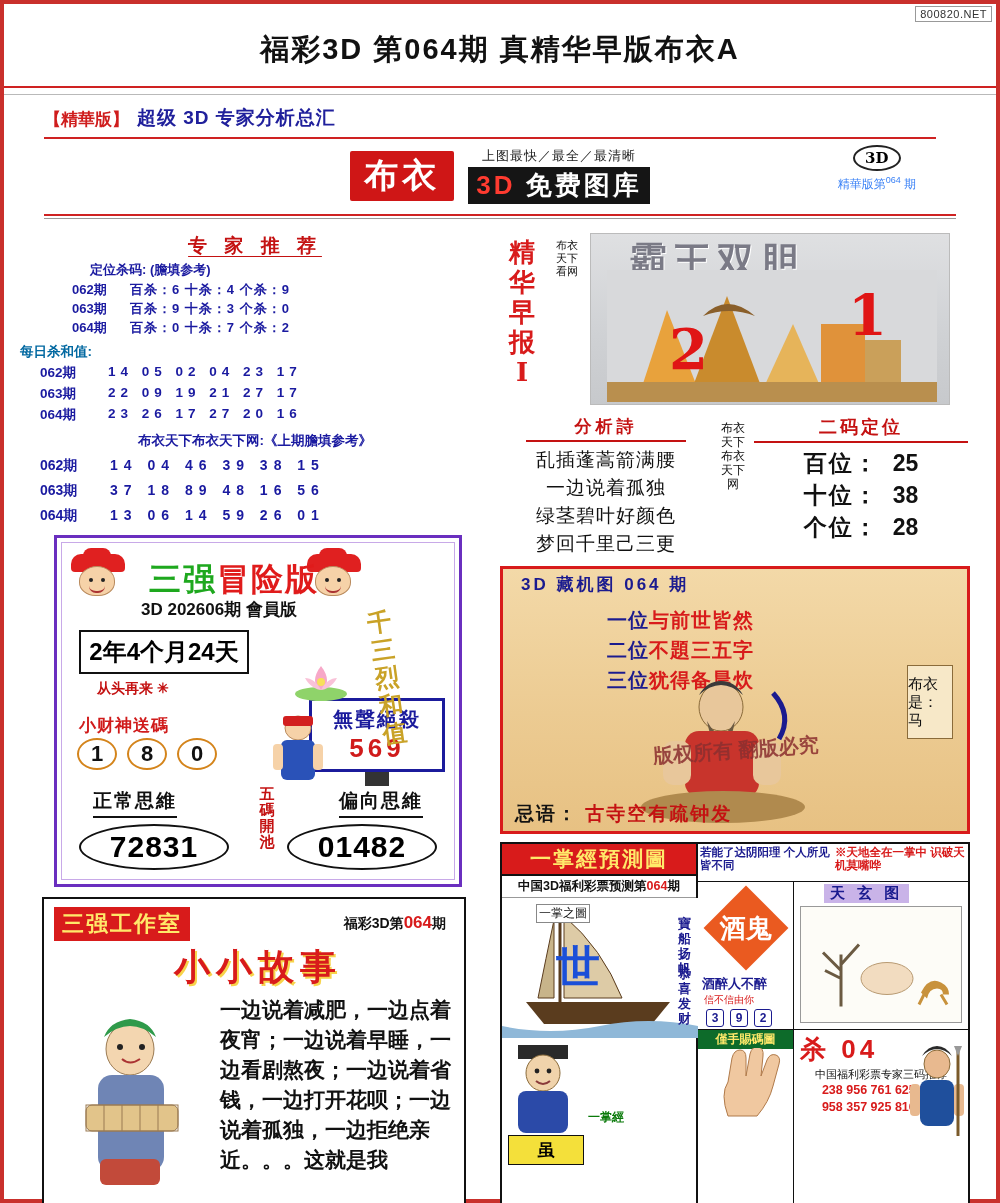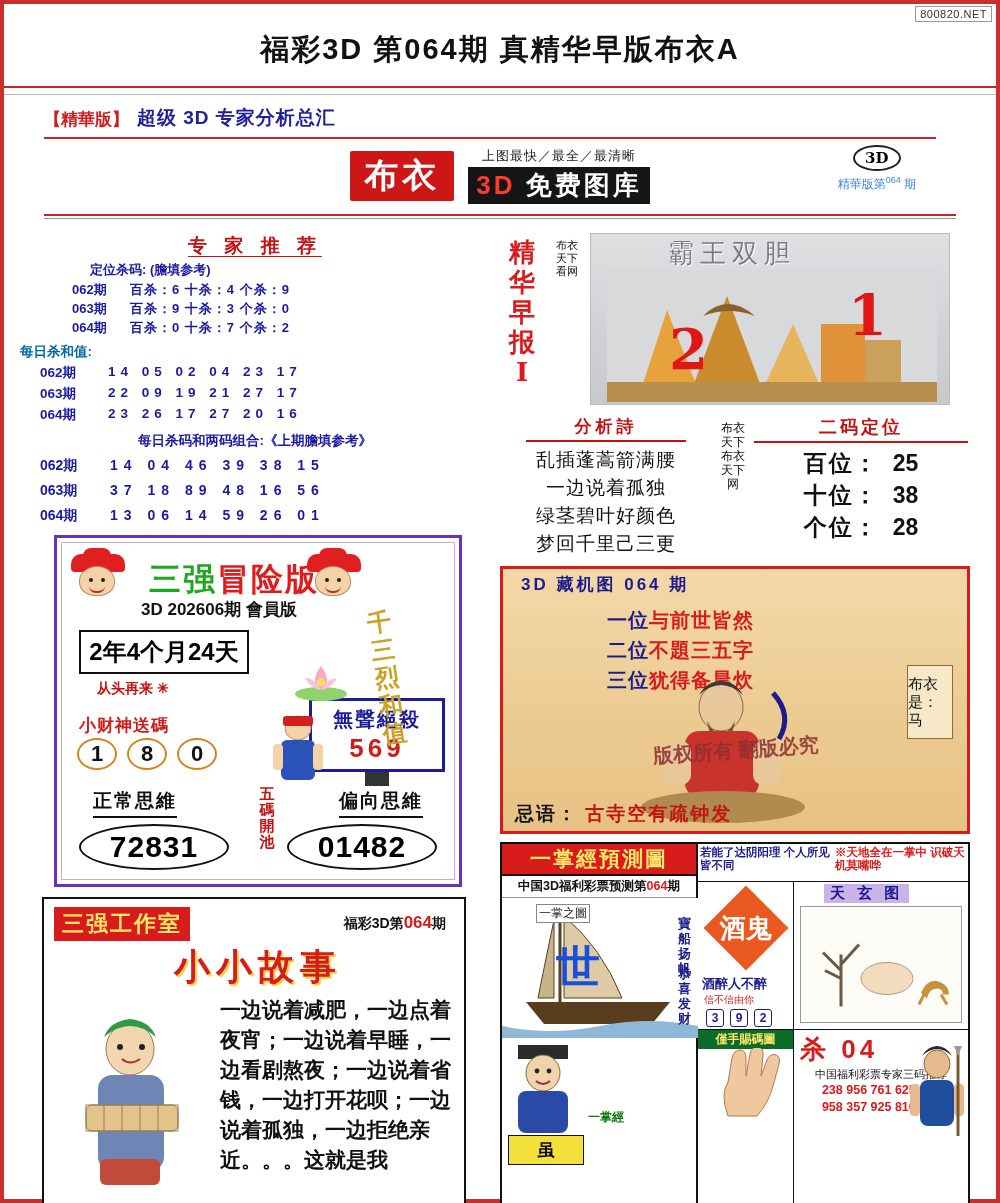--- a/index.html
+++ b/index.html
@@ -221,22 +221,22 @@
     font-family:"DejaVu Serif", serif;
   }
   .vert-small {
     width:30px; font-size:11px; color:#111; line-height:13px; text-align:center; padding-top:6px;
   }
   .r-banner {
     width:360px; height:172px; position:relative; overflow:hidden;
     border:1px solid #bbb; background:linear-gradient(180deg,#dfe0e2 0%,#cfd1d4 60%,#c7c9cc 100%);
   }
   .r-banner .bt {
-    position:absolute; top:2px; left:38px; font-size:26px; font-weight:normal;
-    color:#7a7a86; letter-spacing:6px; text-shadow:1px 1px 0 #fff;margin-left:39px;
+    position:absolute; top:2px; left:38px; font-size:38px; font-weight:bold;
+    color:#7a7a86; letter-spacing:6px; text-shadow:1px 1px 0 #fff;
   }
   .r-banner .art {
     position:absolute; left:16px; top:36px; width:330px; height:132px;
   }
   .r-banner .big1 {
     position:absolute; right:62px; top:48px; font-size:56px; color:#e01515; font-weight:bold;
     font-family:"DejaVu Serif", serif;
   }
   .r-banner .big2 {
     position:absolute; left:78px; top:82px; font-size:56px; color:#e01515; font-weight:bold;
@@ -436,21 +436,21 @@
       </div>
       <div class="sum-row">
         <span class="period">063期</span>
         <span class="nums">22 09 19 21 27 17</span>
       </div>
       <div class="sum-row">
         <span class="period">064期</span>
         <span class="nums">23 26 17 27 20 16</span>
       </div>
 
-      <div class="combo-head">每日杀码和两码组合:《上期膽填参考》</div>
+      <div class="combo-head">布衣天下布衣天下网:《上期膽填参考》</div>
       <div class="combo-row">
         <span class="period">062期</span>
         <span class="nums">14 04 46 39 38 15</span>
       </div>
       <div class="combo-row">
         <span class="period">063期</span>
         <span class="nums">37 18 89 48 16 56</span>
       </div>
       <div class="combo-row">
         <span class="period">064期</span>

